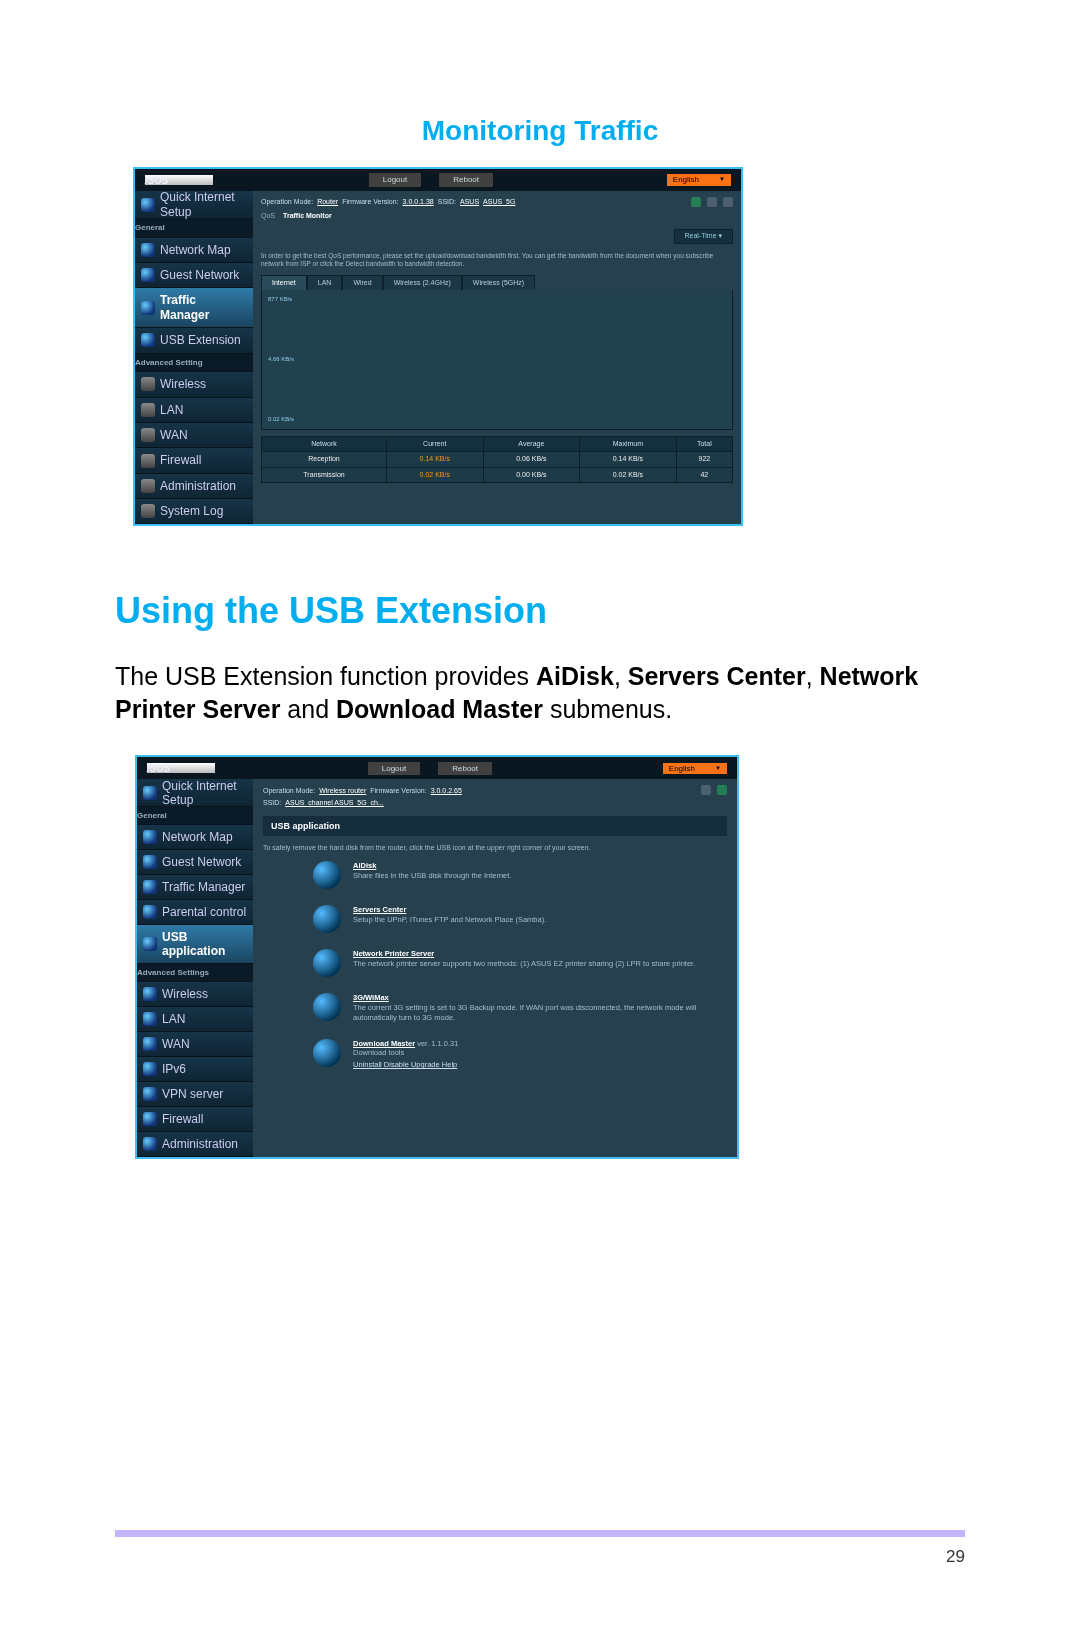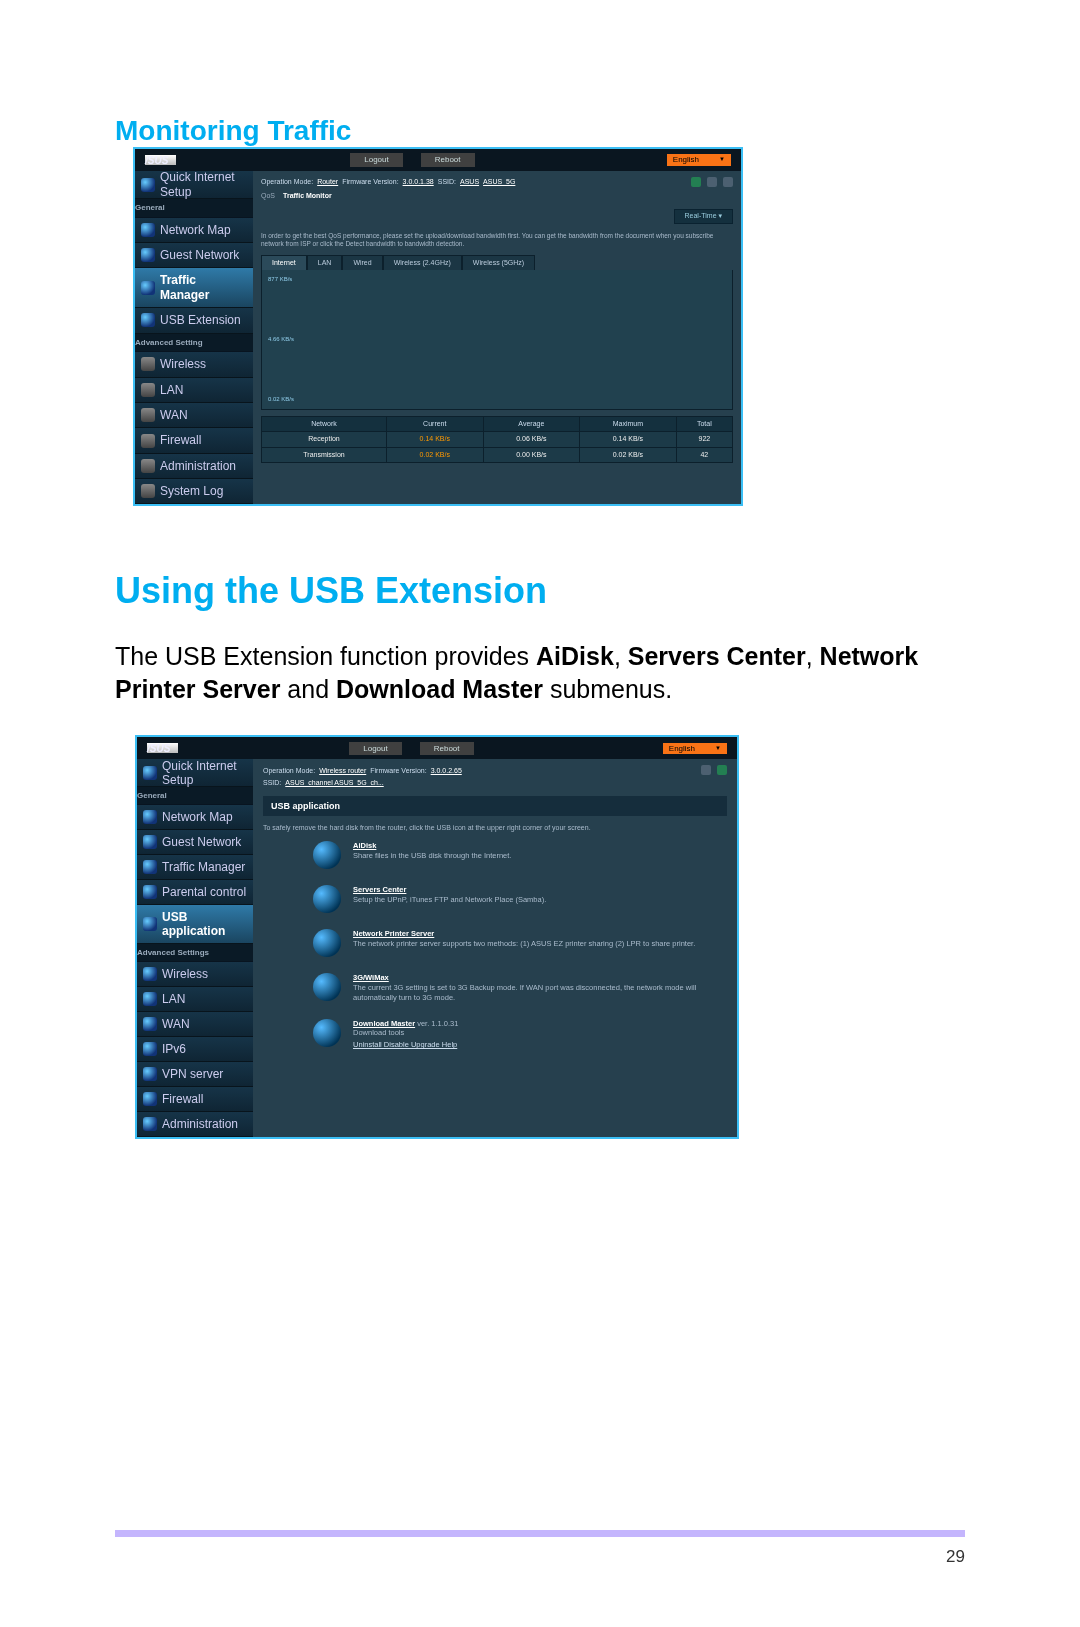--- a/index.html
+++ b/index.html
@@ -11,20 +11,22 @@
     position: relative;
     color: #000;
   }
   .page {
     padding: 115px 115px 60px 115px;
   }
   .heading-blue {
     color: #00aef0;
     font-weight: bold;
     font-size: 28px;
+    margin-bottom: 20px;
+    text-align: center;
   }
   .heading-blue-large {
     color: #00aef0;
     font-weight: bold;
     font-size: 36px;
     margin-bottom: 28px;
     margin-top: 64px;
   }
   .body-text {
     font-size: 25px;
@@ -46,21 +48,21 @@
     line-height: 1.2;
   }
   .router-topbar {
     background: #0a1620;
     display: flex;
     align-items: center;
     padding: 4px 10px;
     height: 22px;
   }
   .router-logo {
-    width: 31px; height: 10px;
+    width: 68px; height: 10px;
     background: linear-gradient(#fff,#bbb);
     -webkit-mask: none;
     font-style: italic;
     font-weight: bold;
     color: #eef;
     font-size: 10px;
   }
   .router-topbar .spacer { flex: 1; }
   .top-btn {
     background: #404040;

